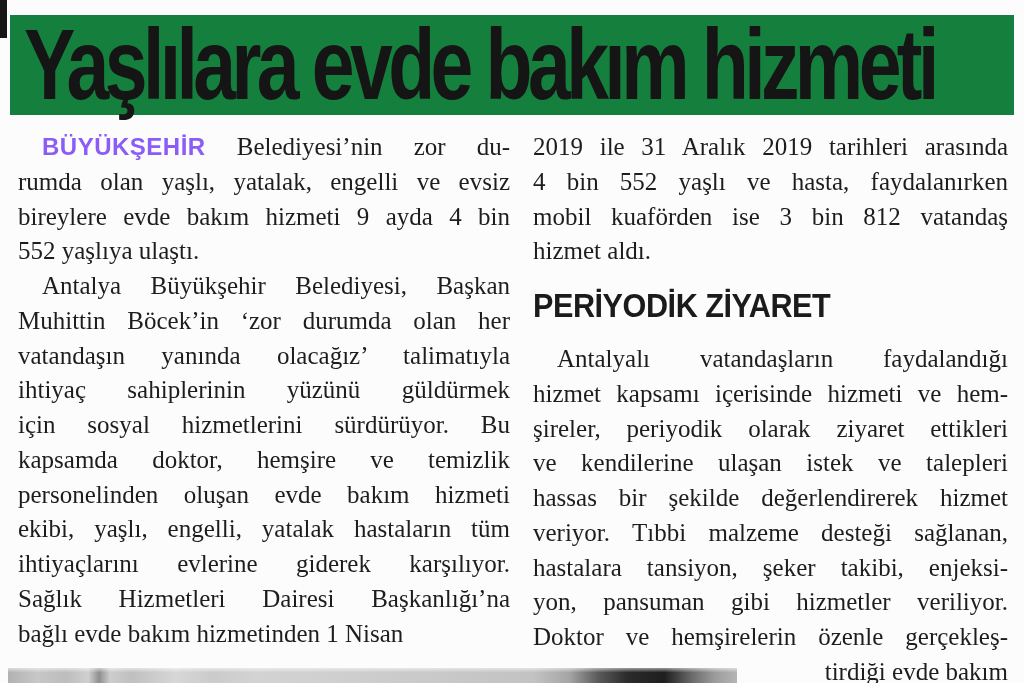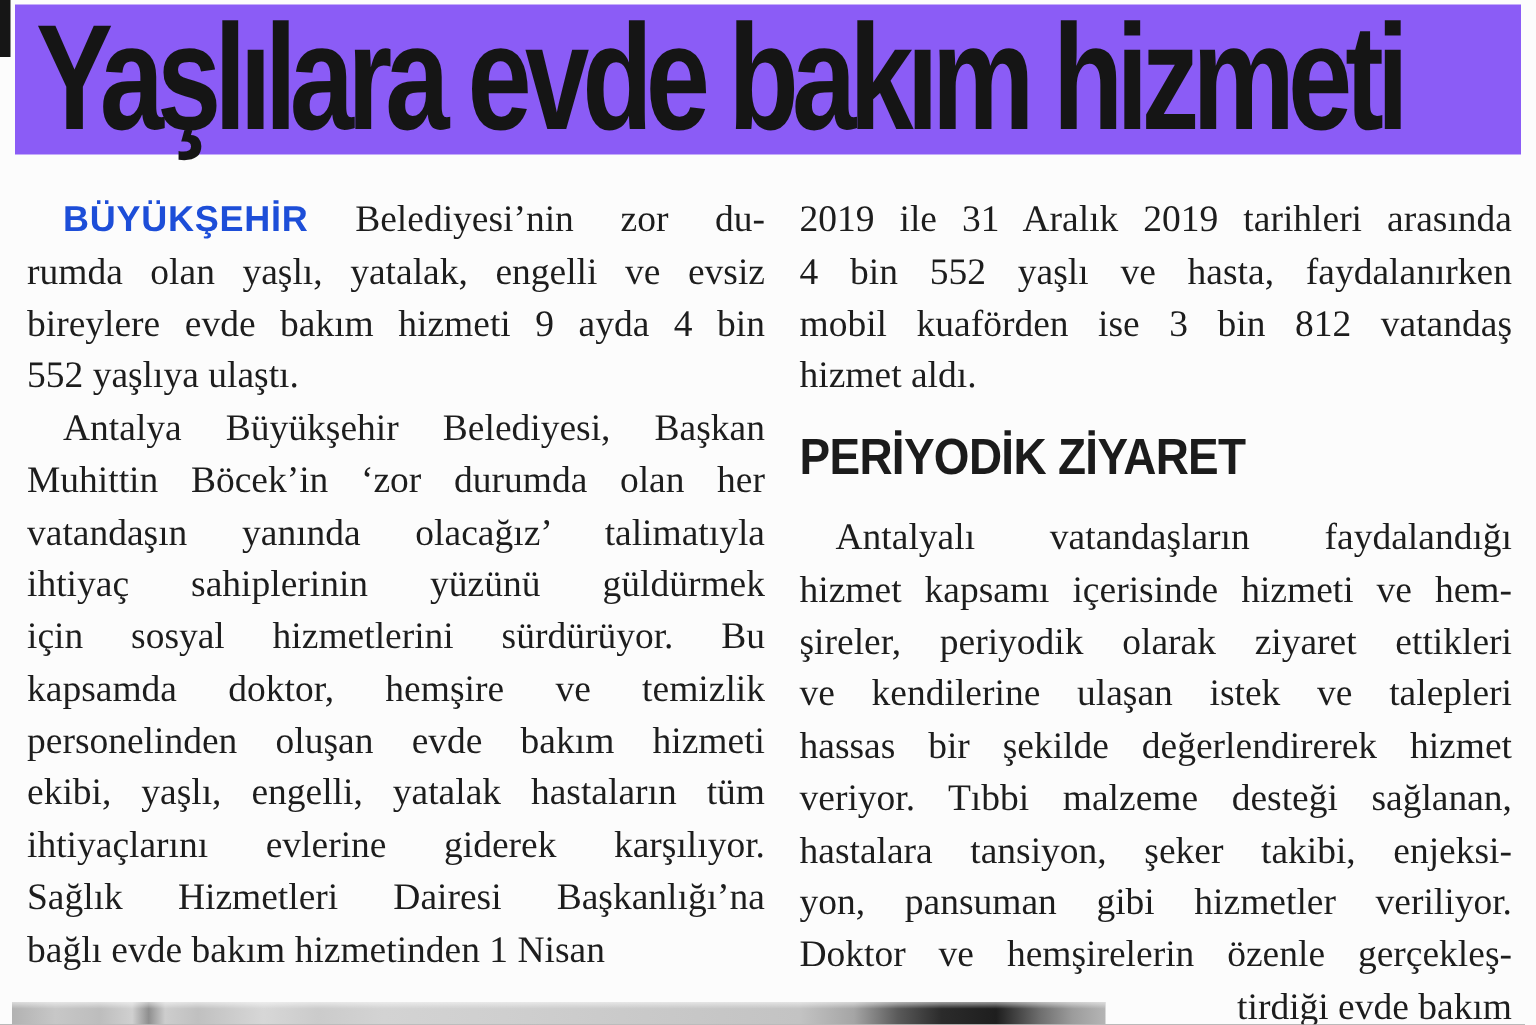--- a/index.html
+++ b/index.html
@@ -5,43 +5,43 @@
   html,body{margin:0;padding:0;background:#888;}
   .page{
     position:relative;width:1024px;height:683px;margin:0 auto;
     background:#fcfcfc;overflow:hidden;
     font-family:"Liberation Serif", serif;color:#1d1d1d;
   }
   .corner-mark{
     position:absolute;left:0;top:0;width:7px;height:38px;background:#161616;
   }
   .headline-box{
-    position:absolute;left:10px;top:3px;width:1004px;height:100px;
-    background:#8b5cf6;overflow:visible;
+    position:absolute;left:10px;top:15px;width:1004px;height:100px;
+    background:#15803d;overflow:visible;
   }
   .headline{
     position:absolute;left:14px;top:0;height:100px;white-space:nowrap;
     font-family:"Liberation Sans", sans-serif;font-weight:bold;
     font-size:100px;line-height:98px;letter-spacing:-6px;
     transform:scaleX(0.77);transform-origin:0 0;color:#151515;
   }
   .col{position:absolute;top:130px;}
   .col-left{left:18px;width:492px;}
   .col-right{left:533px;width:475px;}
   .line{
     height:34.75px;line-height:34.75px;font-size:25px;
     text-align:justify;text-align-last:justify;
     white-space:normal;overflow:visible;
   }
   .line.indent{text-indent:24px;}
   .line.end{text-align:center;text-align-last:left;}
   .line.partial{text-align:right;text-align-last:right;}
   .leadin{
     font-family:"Liberation Sans", sans-serif;font-weight:bold;
-    font-size:24px;letter-spacing:0.5px;color:#1d4ed8;
+    font-size:24px;letter-spacing:0.5px;color:#8b5cf6;
   }
   .subheading{
     padding-top:18px;margin-bottom:19px;height:36px;line-height:36px;
     font-family:"Liberation Sans", sans-serif;font-weight:bold;
     font-size:34px;letter-spacing:-0.5px;color:#1b1b1b;
     transform:scaleX(0.9);transform-origin:0 50%;white-space:nowrap;
     text-align:left;
   }
   .photo-strip{
     position:absolute;left:8px;top:668px;width:729px;height:15px;

